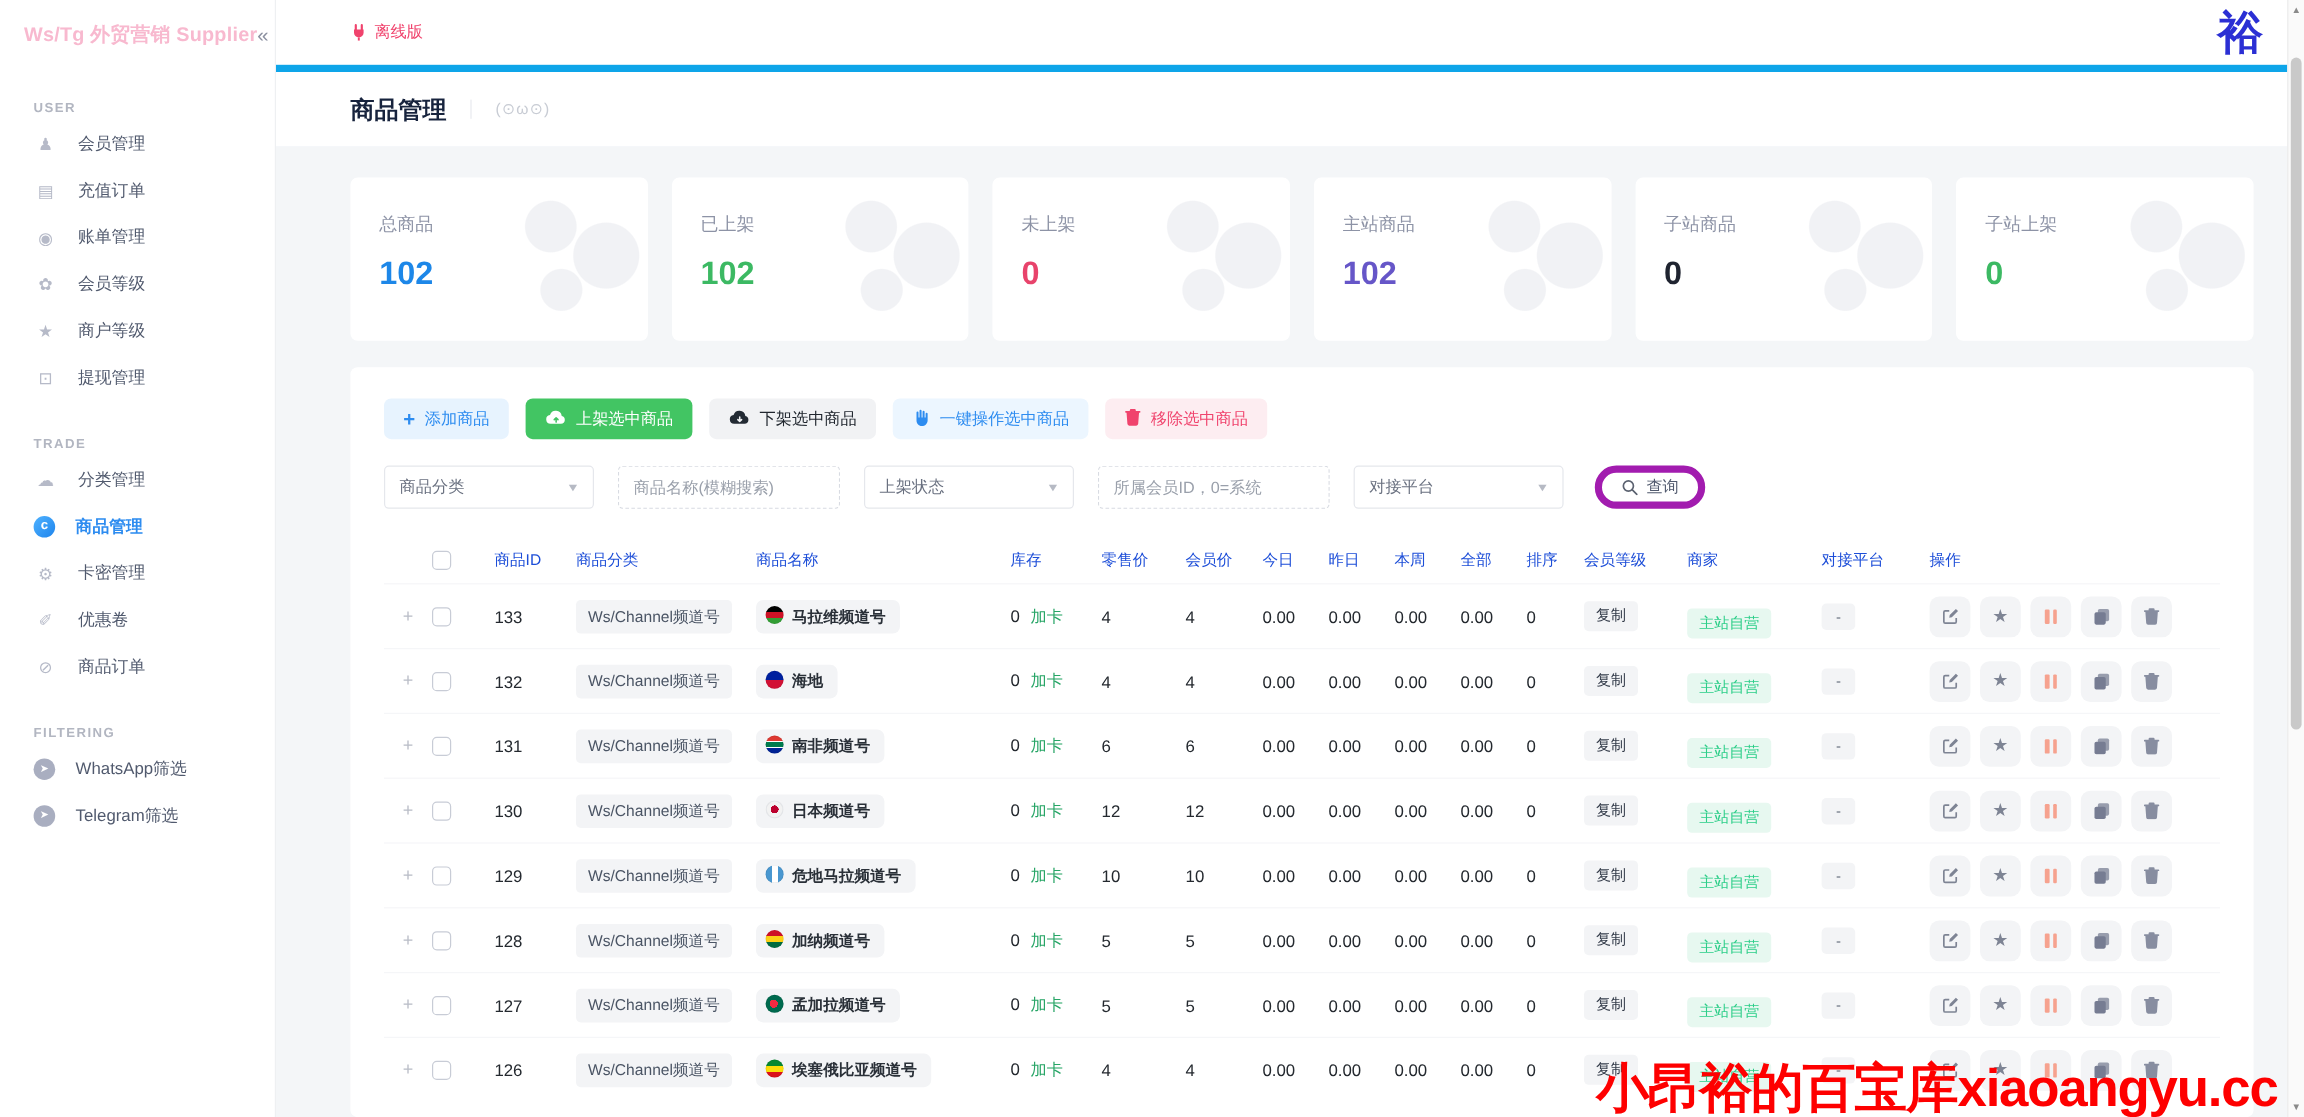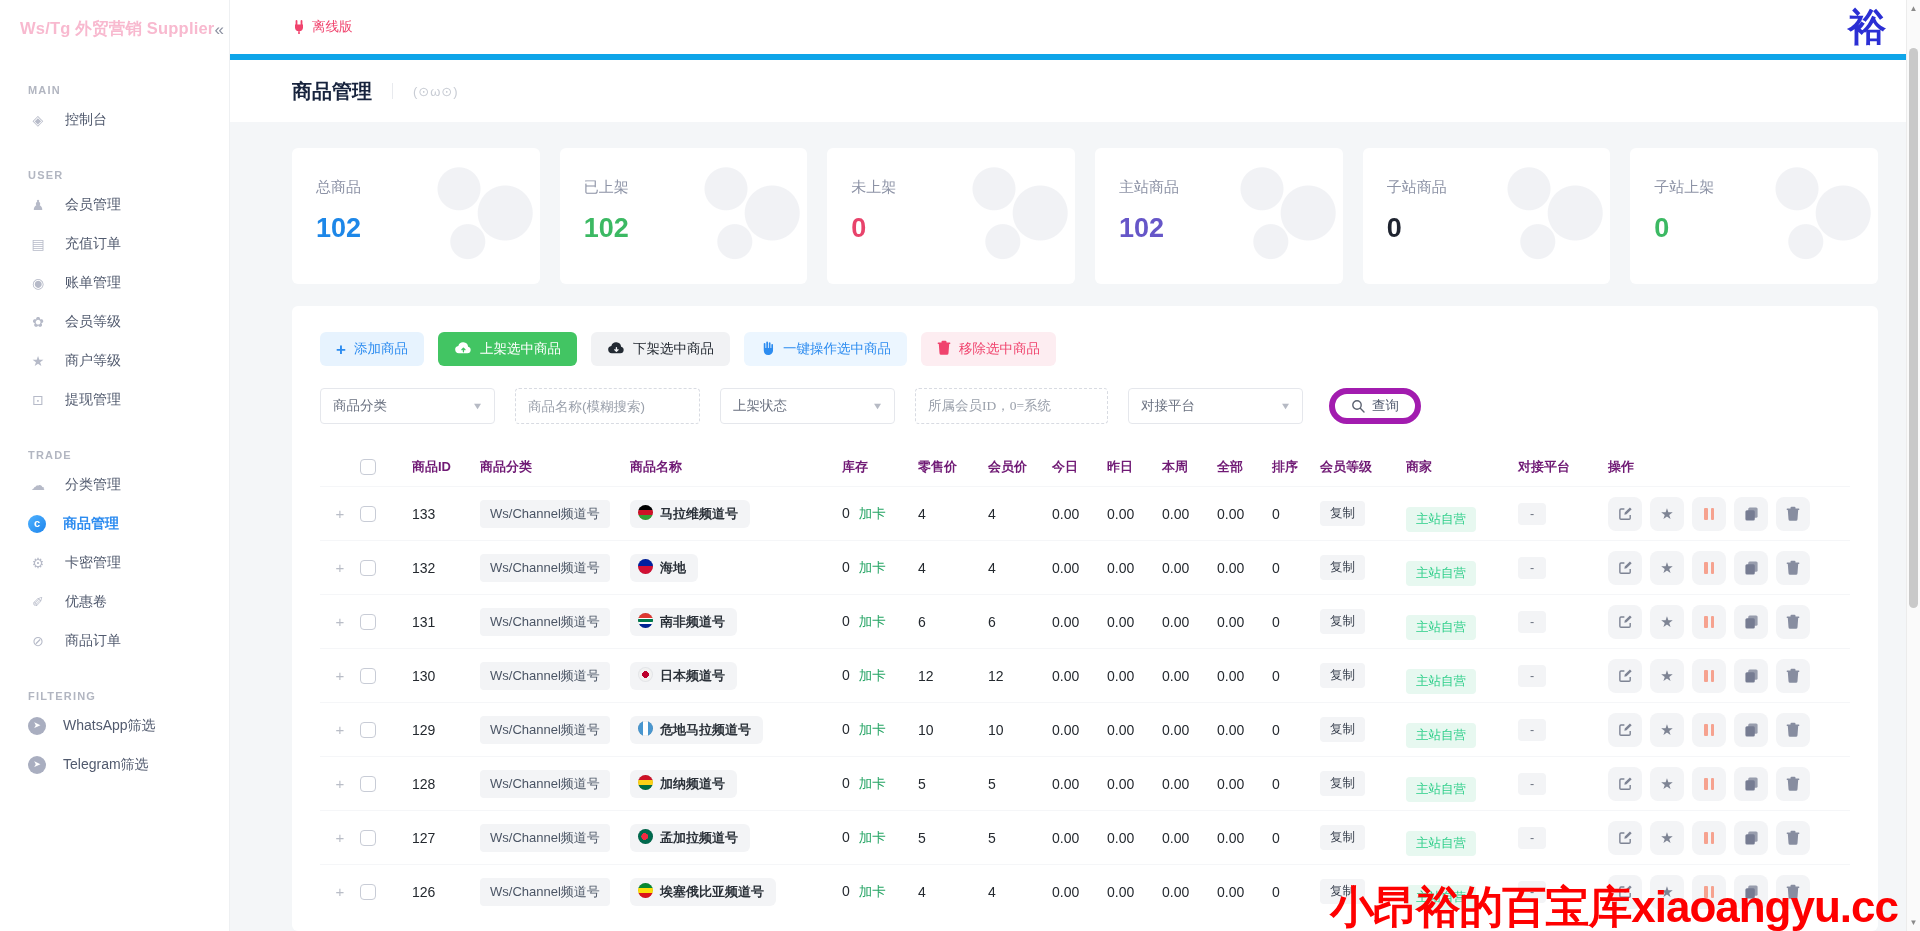--- a/index.html
+++ b/index.html
@@ -68,27 +68,27 @@
 
   
   .filters { display:flex; gap:20px; margin-top:22px; align-items:center; }
   .f-select { width:175px; height:36px; border:1px solid #e5e7ec; border-radius:4px; background:#fff;
     display:flex; align-items:center; justify-content:space-between; padding:0 12px; cursor:pointer; }
   .f-select .f-val { font-size:13.5px; color:#6a7180; }
   .f-caret { font-size:9px; color:#b6bac4; transform:scaleX(1.3); }
   .f-input { height:36px; border:1px dashed #d8dbe2; border-radius:4px; background:#fff; padding:0 12px;
     font-size:13.5px; color:#4d7c0f; outline:none; }
   .f-input::placeholder { color:#9aa0ab; }
-  .f-input.w1 { width:185px; } .f-input.w2 { width:193px;font-family:Liberation Serif, serif; }
+  .f-input.w1 { width:185px; } .f-input.w2 { width:193px; }
   .search-btn { height:36px; border-radius:18px; border:6px solid #a21caf; background:#fff; margin-left:6px;
     padding:0 16px; display:inline-flex; align-items:center; gap:7px; font-size:13.5px; color:#515a6e; }
 
   
   .table { margin-top:24px; }
-  .t-head { display:flex; align-items:center; height:38px; color:#701a75; font-size:13px; font-weight:bold; }
+  .t-head { display:flex; align-items:center; height:38px; color:#1d4ed8; font-size:13px; font-weight:normal; }
   .t-row { display:flex; align-items:center; height:54px; border-top:1px solid #f5f6f8; font-size:14px; color:#24292f; }
   .c-expand { width:40px; text-align:center; }
   .c-check { width:44px; }
   .c-id { width:68px; padding-left:8px; }
   .c-cat { width:140px; padding-left:8px; }
   .c-name { width:200px; padding-left:18px; }
   .c-stock { width:90px; padding-left:30px; white-space:nowrap; }
   .c-retail { width:70px; padding-left:16px; }
   .c-member { width:70px; padding-left:16px; }
   .c-num { width:55px; padding-left:10px; }
@@ -134,27 +134,20 @@
 </head>
 <body>
 
 <aside class="sidebar">
   <div class="brand-row">
     <span class="brand">Ws/Tg 外贸营销 Supplier</span>
     <span class="collapse">«</span>
   </div>
   <nav class="nav" id="nav">
       <div class="nav-section">
-    <div class="nav-section-label">MAIN</div>
-  <div class="nav-item">
-    <span class="nav-icon">◈</span>
-    <span class="nav-label">控制台</span>
-  </div>
-      </div>
-      <div class="nav-section">
     <div class="nav-section-label">USER</div>
   <div class="nav-item">
     <span class="nav-icon">♟</span>
     <span class="nav-label">会员管理</span>
   </div>
         <div class="nav-item">
     <span class="nav-icon">▤</span>
     <span class="nav-label">充值订单</span>
   </div>
         <div class="nav-item">

